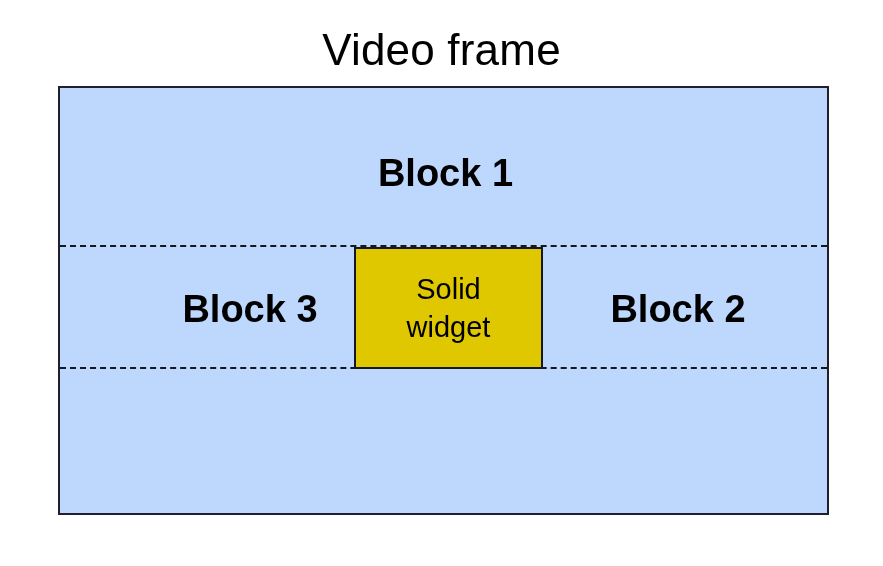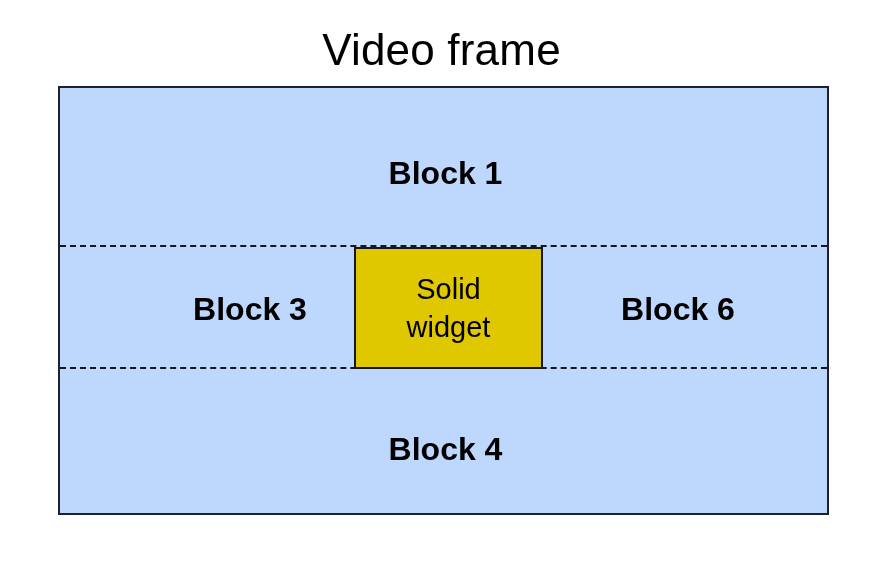--- a/index.html
+++ b/index.html
@@ -56,21 +56,21 @@
     border-top: 2px dashed #16161e;
   }
   #divider-top    { top: 157px; }   
   #divider-bottom { top: 279px; }   
 
   
   .block-label {
     position: absolute;
     font-family: "Liberation Sans", sans-serif;
     font-weight: bold;
-    font-size: 32px;
+    font-size: 38px;
     line-height: 34px;
     color: #000000;
     white-space: nowrap;
   }
   #block-1-label {
     left: 0;
     top: 68px;
     width: 771px;
     text-align: center;
   }
@@ -127,23 +127,22 @@
   <div id="video-frame">
 
     <div class="band-divider" id="divider-top"></div>
 
     <div class="band-divider" id="divider-bottom"></div>
 
     <div class="block-label" id="block-1-label">Block 1</div>
 
     <div class="block-label" id="block-2-label">Block 3</div>
 
-    <div class="block-label" id="block-3-label">Block 6</div>
+    <div class="block-label" id="block-3-label">Block 2</div>
 
-    <div class="block-label" id="block-4-label">Block 4</div>
 
     <div id="solid-widget">
       <div id="solid-widget-label">Solid
 widget</div>
     </div>
 
   </div>
 </div>
 
 </body></html>

